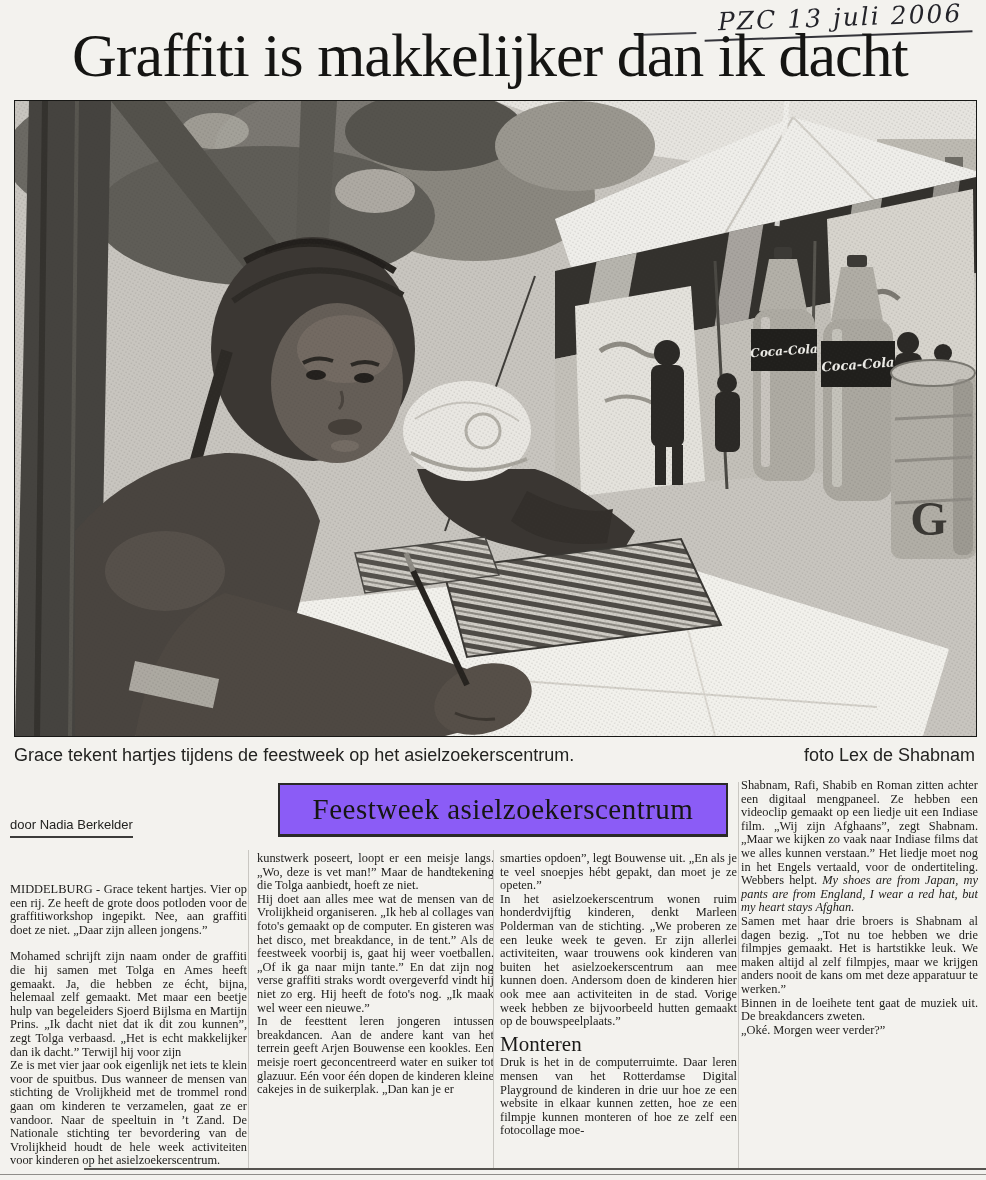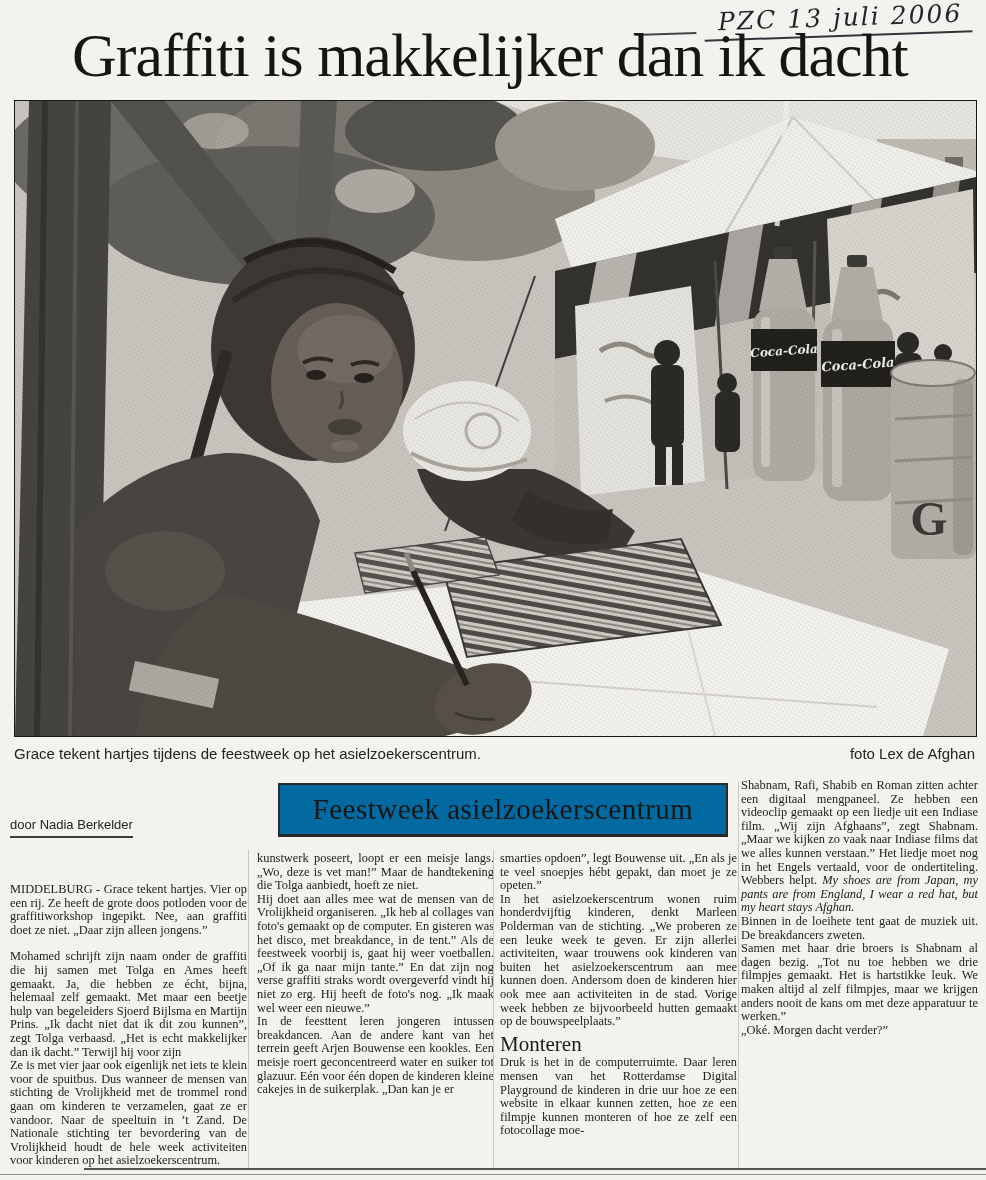--- a/index.html
+++ b/index.html
@@ -14,26 +14,26 @@
   .headline{position:absolute;left:72px;top:24px;width:906px;margin:0;
         font-family:"Liberation Serif",serif;font-weight:400;font-size:62px;line-height:1;
         letter-spacing:-1px;color:#151513;white-space:nowrap;}
 
   .photo{position:absolute;left:14px;top:100px;width:961px;height:635px;
         border:1px solid #181816;background:#ccc9c3;}
   .photo svg{display:block;width:100%;height:100%;}
 
   .caption-row{position:absolute;left:14px;top:745px;width:961px;display:flex;
         justify-content:space-between;font-family:"Liberation Sans",sans-serif;
-        font-size:15px;color:#232321;}
+        font-size:18px;color:#232321;}
   .byline{position:absolute;left:10px;top:769px;font-family:"Liberation Sans",sans-serif;
         font-size:13px;color:#232321;border-bottom:2px solid #3c3c3a;padding-bottom:4px;margin-top:48px;}
 
   .subhead-box{position:absolute;left:278px;top:783px;width:446px;height:49px;
-        border:2px solid #2a2a28;border-bottom-width:3px;background:#0369a1;
+        border:2px solid #2a2a28;border-bottom-width:3px;background:#8b5cf6;
         display:flex;align-items:center;justify-content:center;
         font-family:"Liberation Serif",serif;font-size:29px;color:#161614;letter-spacing:.5px;}
 
   .col{position:absolute;width:237px;font-family:"Liberation Serif",serif;
         font-size:12.4px;line-height:13.6px;text-align:justify;color:#22211f;overflow:hidden;}
   .col p{margin:0;}
   .col p.gap{margin-bottom:13px;}
   .col-1{left:10px;top:883px;height:314px;}
   .col-2{left:257px;top:852px;height:316px;}
   .col-3{left:500px;top:852px;height:316px;}
@@ -209,21 +209,21 @@
         <line x1="398" y1="470" x2="391" y2="452" stroke="#8d8a83" stroke-width="5"></line>
       </g>
 
       <line x1="772" y1="0" x2="762" y2="125" stroke="#f1f0ec" stroke-width="5" opacity=".85"></line>
       <rect width="961" height="635" fill="url(#dots)" opacity="0.14"></rect>
     </svg>
   </div>
 
   <div class="caption-row">
     <span>Grace tekent hartjes tijdens de feestweek op het asielzoekerscentrum.</span>
-    <span>foto Lex de Afghan</span>
+    <span>foto Lex de Shabnam</span>
   </div>
 
   <div class="byline">door Nadia Berkelder</div>
 
   <div class="subhead-box">Feestweek asielzoekerscentrum</div>
 
   <div class="col col-1">
     <p class="gap">MIDDELBURG - Grace tekent hartjes. Vier op een rij. Ze heeft de grote doos potloden voor de graffitiworkshop ingepikt. Nee, aan graffiti doet ze niet. „Daar zijn alleen jongens.”</p>
     <p>Mohamed schrijft zijn naam onder de graffiti die hij samen met Tolga en Ames heeft gemaakt. Ja, die hebben ze écht, bijna, helemaal zelf gemaakt. Met maar een beetje hulp van begeleiders Sjoerd Bijlsma en Martijn Prins. „Ik dacht niet dat ik dit zou kunnen”, zegt Tolga verbaasd. „Het is echt makkelijker dan ik dacht.” Terwijl hij voor zijn</p>
     <p>Ze is met vier jaar ook eigenlijk net iets te klein voor de spuitbus. Dus wanneer de mensen van stichting de Vrolijkheid met de trommel rond gaan om kinderen te verzamelen, gaat ze er vandoor. Naar de speeltuin in ’t Zand. De Nationale stichting ter bevordering van de Vrolijkheid houdt de hele week activiteiten voor kinderen op het asielzoekerscentrum.</p>
@@ -237,23 +237,23 @@
 
   <div class="col col-3">
     <p>smarties opdoen”, legt Bouwense uit. „En als je te veel snoepjes hébt gepakt, dan moet je ze opeten.”</p>
     <p>In het asielzoekerscentrum wonen ruim honderdvijftig kinderen, denkt Marleen Polderman van de stichting. „We proberen ze een leuke week te geven. Er zijn allerlei activiteiten, waar trouwens ook kinderen van buiten het asielzoekerscentrum aan mee kunnen doen. Andersom doen de kinderen hier ook mee aan activiteiten in de stad. Vorige week hebben ze bijvoorbeeld hutten gemaakt op de bouwspeelplaats.”</p>
     <h3 class="monteren">Monteren</h3>
     <p>Druk is het in de computerruimte. Daar leren mensen van het Rotterdamse Digital Playground de kinderen in drie uur hoe ze een website in elkaar kunnen zetten, hoe ze een filmpje kunnen monteren of hoe ze zelf een fotocollage moe-</p>
   </div>
 
   <div class="col col-4">
     <p><span>Shabnam, Rafi, Shabib en Roman zitten achter een digitaal mengpaneel. Ze hebben een videoclip gemaakt op een liedje uit een Indiase film. „Wij zijn Afghaans”, zegt Shabnam. „Maar we kijken zo vaak naar Indiase films dat we alles kunnen verstaan.” Het liedje moet nog in het Engels vertaald, voor de ondertiteling. Webbers helpt. </span><em>My shoes are from Japan, my pants are from England, I wear a red hat, but my heart stays Afghan.</em></p>
+    <p>Samen met haar drie broers is Shabnam al dagen bezig. „Tot nu toe hebben we drie filmpjes gemaakt. Het is hartstikke leuk. We maken altijd al zelf filmpjes, maar we krijgen anders nooit de kans om met deze apparatuur te werken.”</p>
     <p>Binnen in de loeihete tent gaat de muziek uit. De breakdancers zweten.</p>
-    <p>Samen met haar drie broers is Shabnam al dagen bezig. „Tot nu toe hebben we drie filmpjes gemaakt. Het is hartstikke leuk. We maken altijd al zelf filmpjes, maar we krijgen anders nooit de kans om met deze apparatuur te werken.”</p>
-    <p>„Oké. Morgen dacht verder?”</p>
+    <p>„Oké. Morgen weer verder?”</p>
   </div>
 
   <div class="colrule" style="left:248px"></div>
   <div class="colrule" style="left:493px"></div>
   <div class="colrule" style="left:738px;top:782px;height:386px"></div>
 
   <div class="rule-a"></div>
   <div class="rule-b"></div>
 </div>
 

